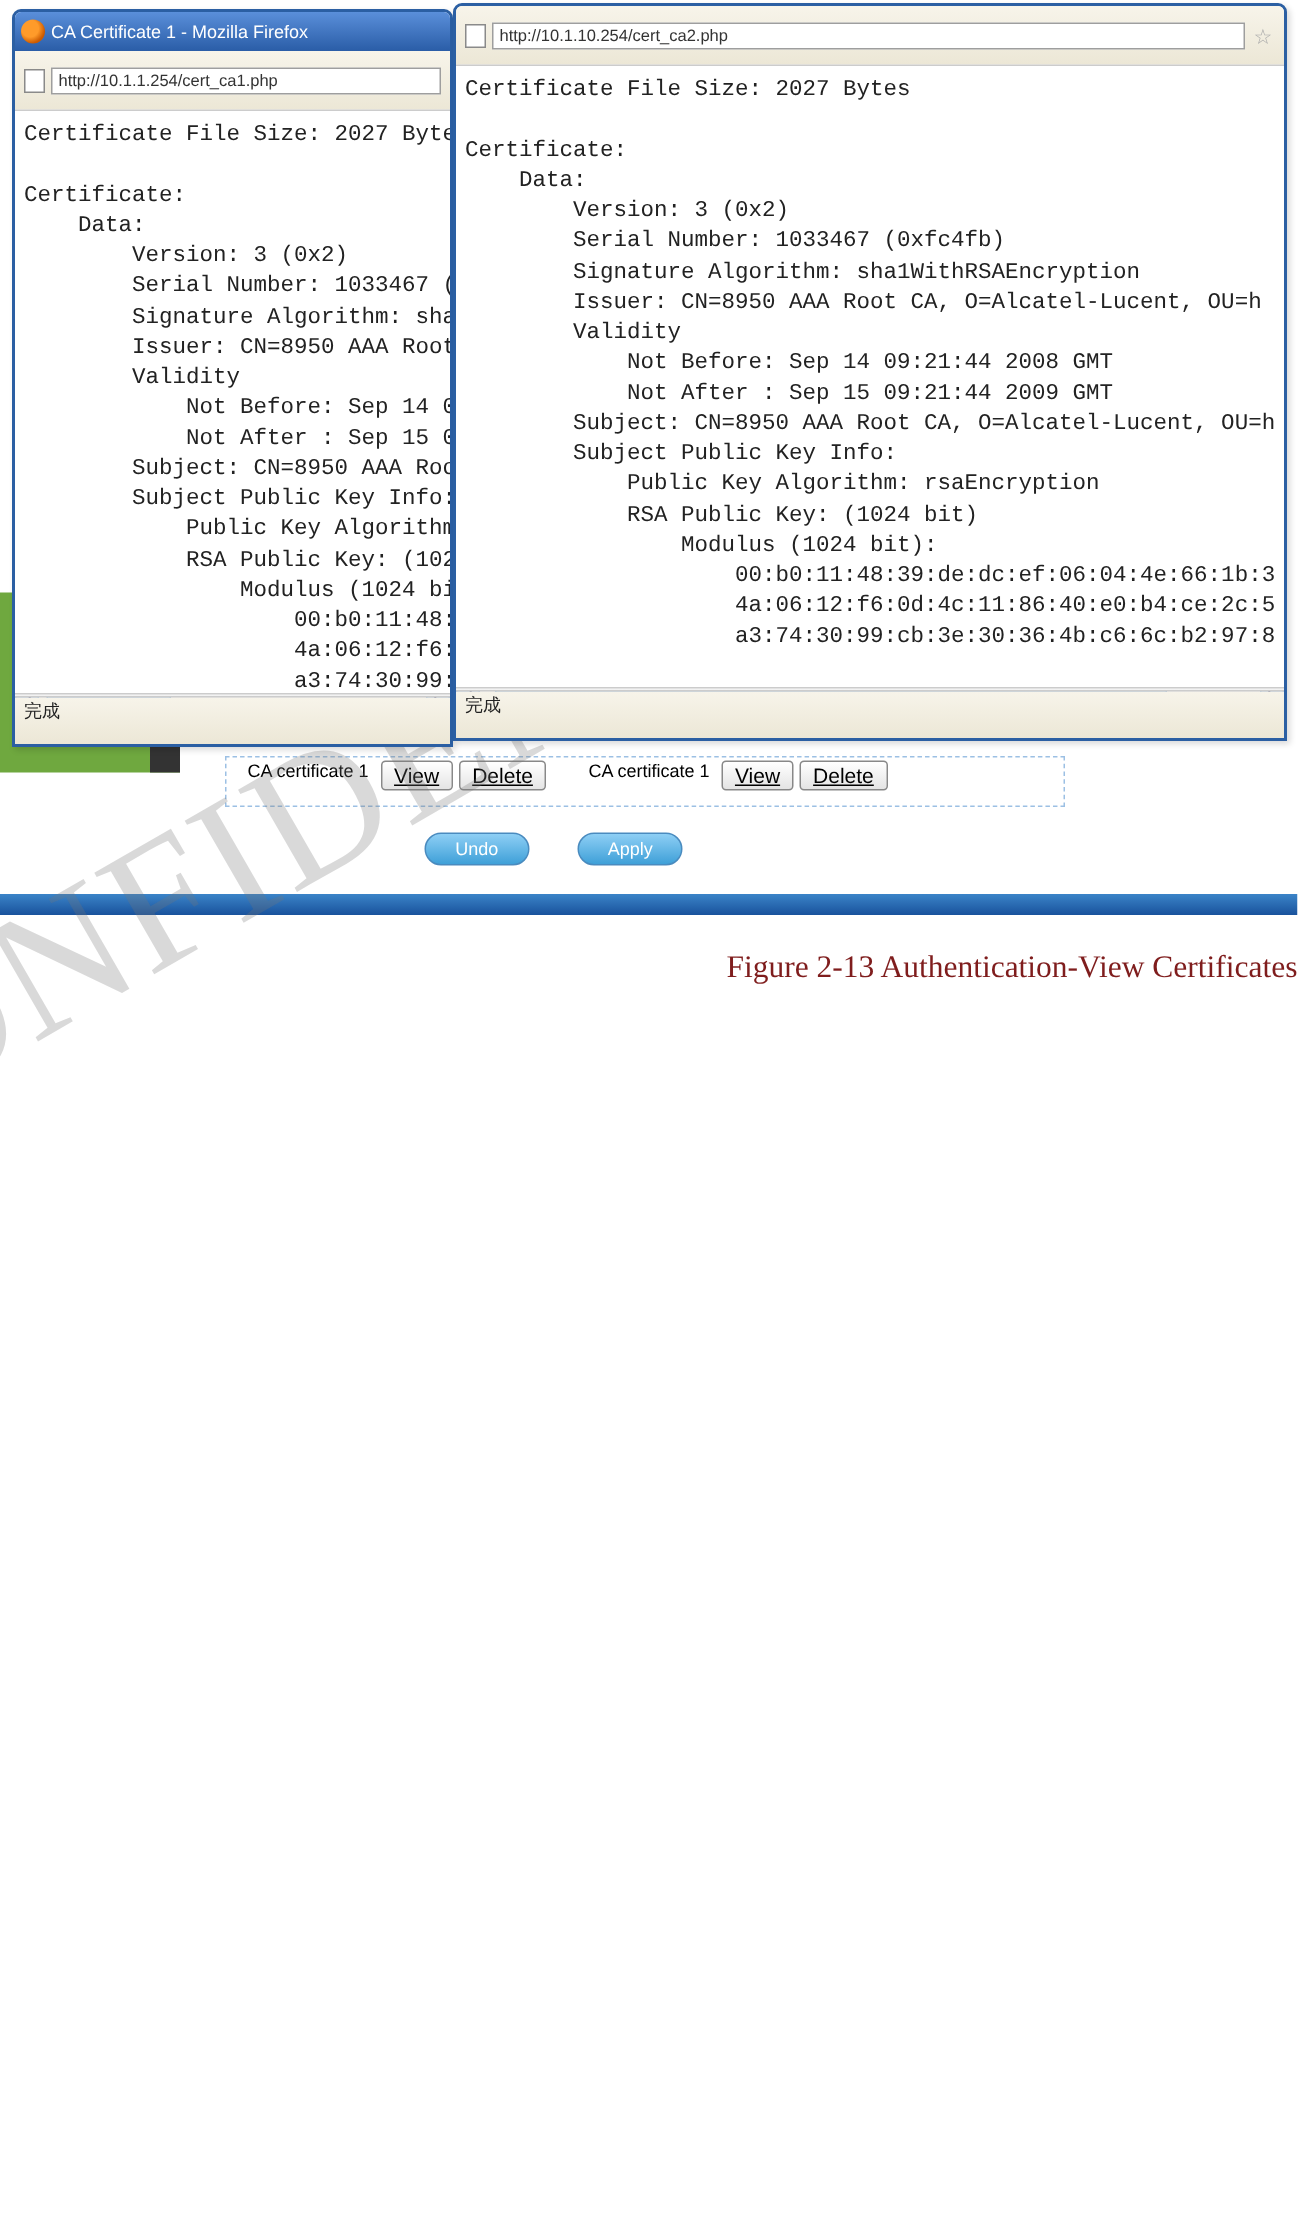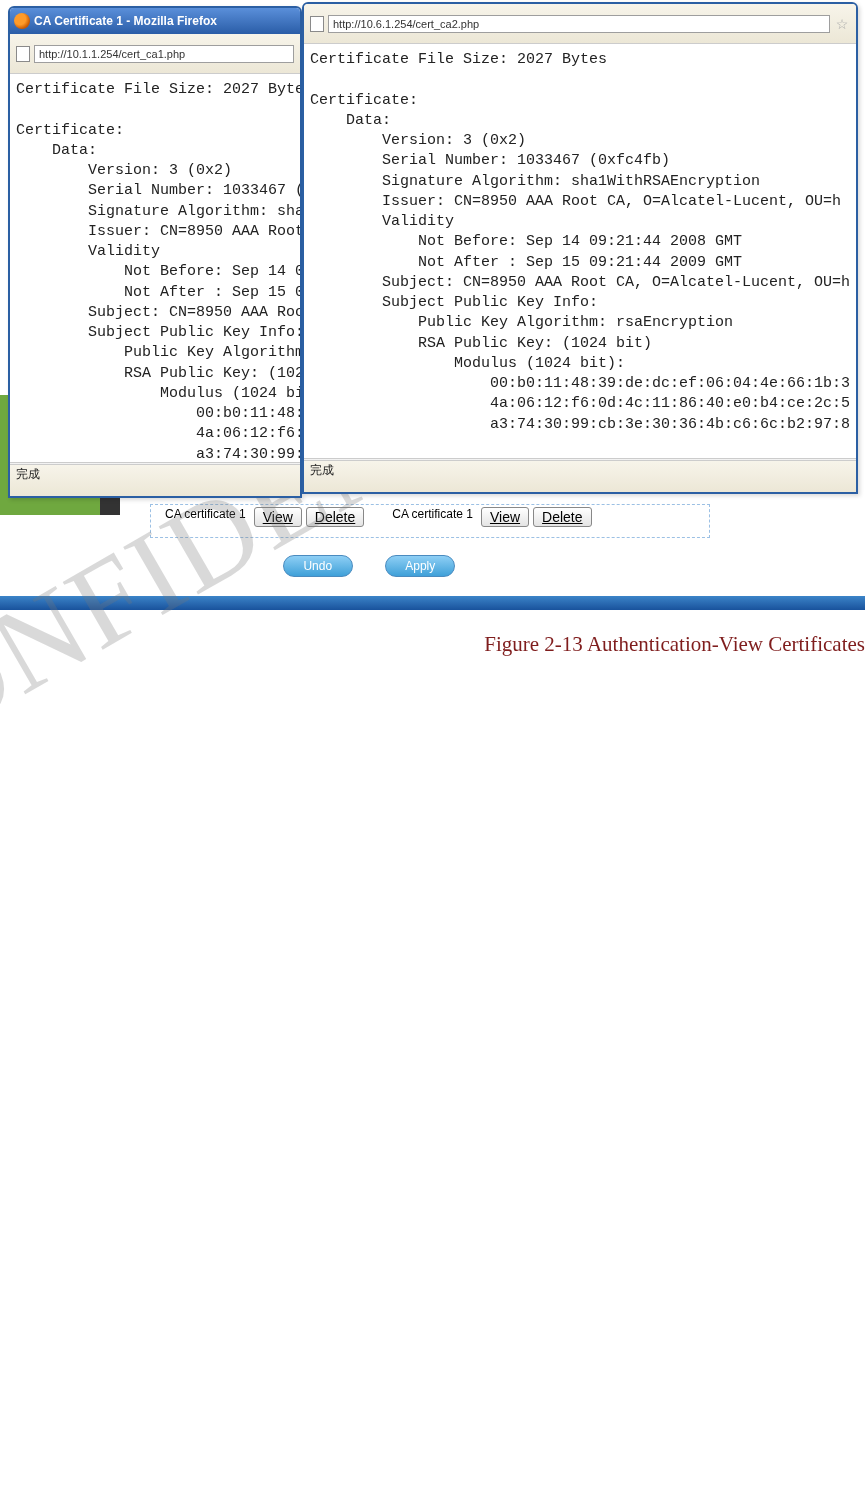--- a/index.html
+++ b/index.html
@@ -106,21 +106,21 @@
     display: flex;
     align-items: center;
     padding: 0 4px;
     font-size: 12px;
   }
   .ff-title .fxicon {
     width: 16px; height: 16px; margin-right: 4px;
     background: radial-gradient(circle at 6px 6px,#ff9b2a 40%,#cc5a00 70%);
     border-radius: 50%;
   }
-  .ff-title .ttl { font-weight: bold; flex: 0 0 auto; white-space: nowrap; }
+  .ff-title .ttl { font-weight: normal; flex: 0 0 auto; white-space: nowrap; }
   .ff-title .spacer { flex: 1; }
   .ff-title .wbtn {
     width: 22px; height: 18px; margin-left: 2px;
     border: 1px solid #fff;
     background: linear-gradient(#6aa0e3,#2c5ea6);
     border-radius: 3px;
     display:flex;align-items:center;justify-content:center;
   }
   .ff-title .wbtn.close { background: linear-gradient(#f07a6a,#c9302c); }
   .ff-title .wbtn svg { width:10px;height:10px; }
@@ -283,21 +283,21 @@
               <path d="M3 1l4 4-4 4" fill="none" stroke="#336" stroke-width="2"></path>
             </svg>
           </span>
       </div>
       <div class="ff-status">完成</div>
     </div>
 
     <div class="ffwin two">
       <div class="ff-url">
         <span class="pageicon"></span>
-        <span class="addr">http://10.6.1.254/cert_ca2.php</span>
+        <span class="addr">http://10.1.10.254/cert_ca2.php</span>
         <span class="staricon">☆</span>
       </div>
       <div class="ff-content">Certificate File Size: 2027 Bytes
 
 Certificate:
     Data:
         Version: 3 (0x2)
         Serial Number: 1033467 (0xfc4fb)
         Signature Algorithm: sha1WithRSAEncryption
         Issuer: CN=8950 AAA Root CA, O=Alcatel-Lucent, OU=h

